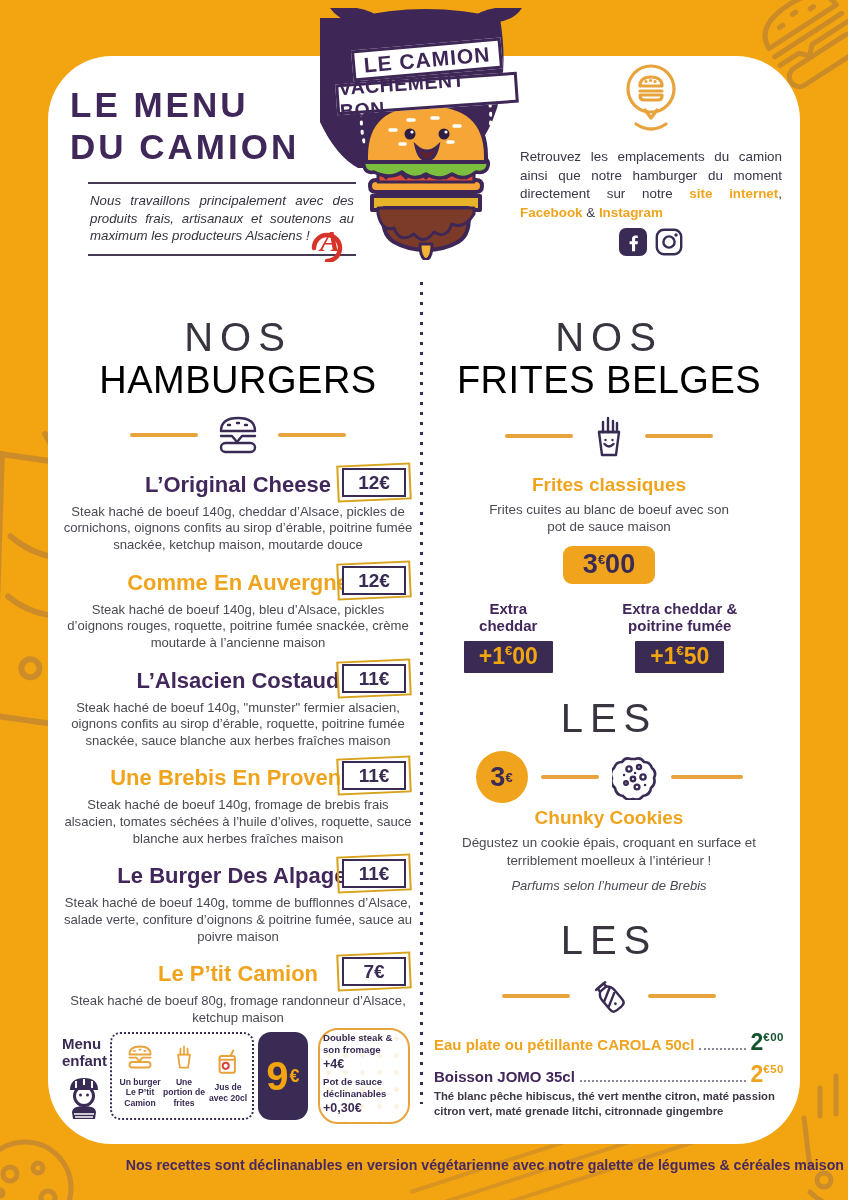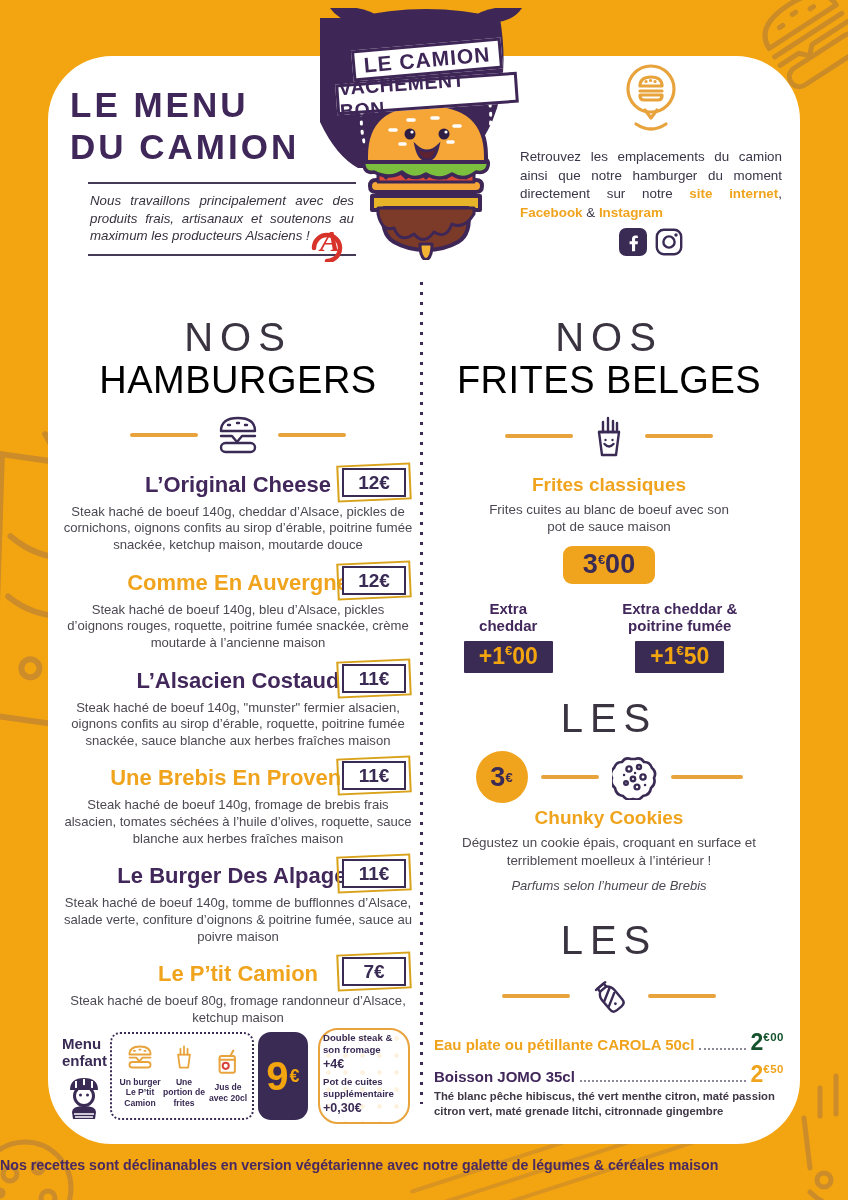--- a/index.html
+++ b/index.html
@@ -91,21 +91,21 @@
   .drink-row .leader{flex:1;margin:0 5px;border-bottom:2.5px dotted #8e8798;height:12px;min-width:8px;}
   .drink-price{font-weight:800;font-size:23px;line-height:1;}
   .drink-price sup{font-size:11.5px;vertical-align:9px;letter-spacing:.5px;}
   .dk-0 .drink-name,.dk-2 .drink-name{color:#F0A41E;}
   .dk-1 .drink-name,.dk-3 .drink-name{color:#42275B;}
   .dk-0 .drink-price,.dk-2 .drink-price{color:#14532d;}
   .dk-1 .drink-price,.dk-3 .drink-price{color:#F0A41E;}
   .drink-desc{text-align:left;font-size:11.3px;font-weight:bold;color:#3F3846;line-height:1.3;margin:3px 0 2px 0;}
 
   
-  #footer{position:absolute;left:0;top:1157px;width:844px;text-align:left;
+  #footer{position:absolute;left:0;top:1157px;width:844px;text-align:right;
           color:#4A2960;font-weight:800;font-size:14.2px;}
 
   
   .banner{position:absolute;background:#fff;border:3px solid #3E2756;
           display:flex;align-items:center;justify-content:center;
           color:#3E2756;font-weight:800;}
 </style>
 </head>
 <body>
 
@@ -305,21 +305,21 @@
         <div class="cap">Jus de avec 20cl</div>
       </div>
     </div>
     <div id="kids-price">
       <span>9</span>
         <sup>€</sup>
     </div>
     <div id="kids-extra">
       <div>Double steak &amp; son fromage</div>
       <div class="extra-price">+4€</div>
-      <div>Pot de cuites supplémentaire</div>
+      <div>Pot de sauce déclinanables</div>
       <div class="extra-price">+0,30€</div>
     </div>
   </div>
 
   <div class="col" id="col-right">
     <div class="h-small">NOS</div>
     <div class="h-big">FRITES BELGES</div>
     <div class="icon-div">
       <div class="bar"></div>
       <svg width="40" height="44" viewBox="0 0 40 44" fill="none" stroke="#3A2B55" stroke-width="2.4" stroke-linecap="round" stroke-linejoin="round">

